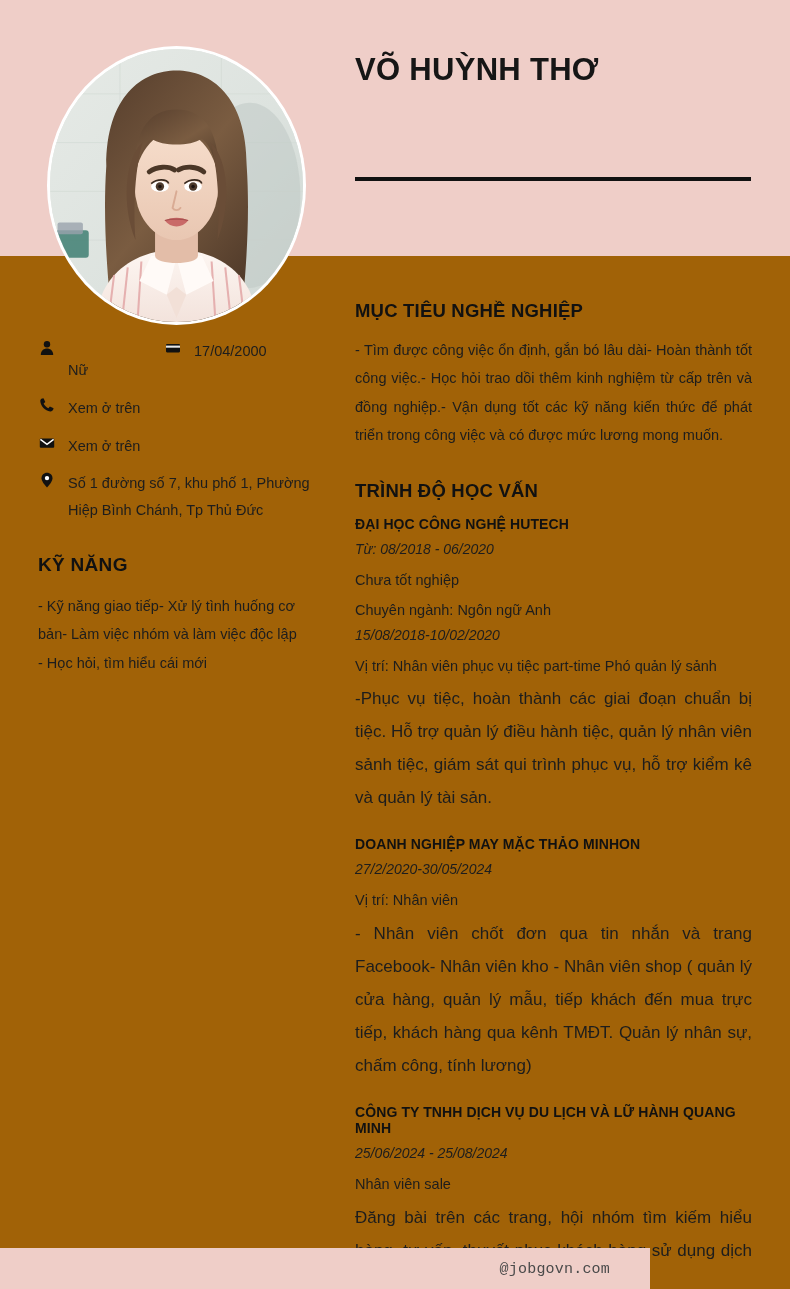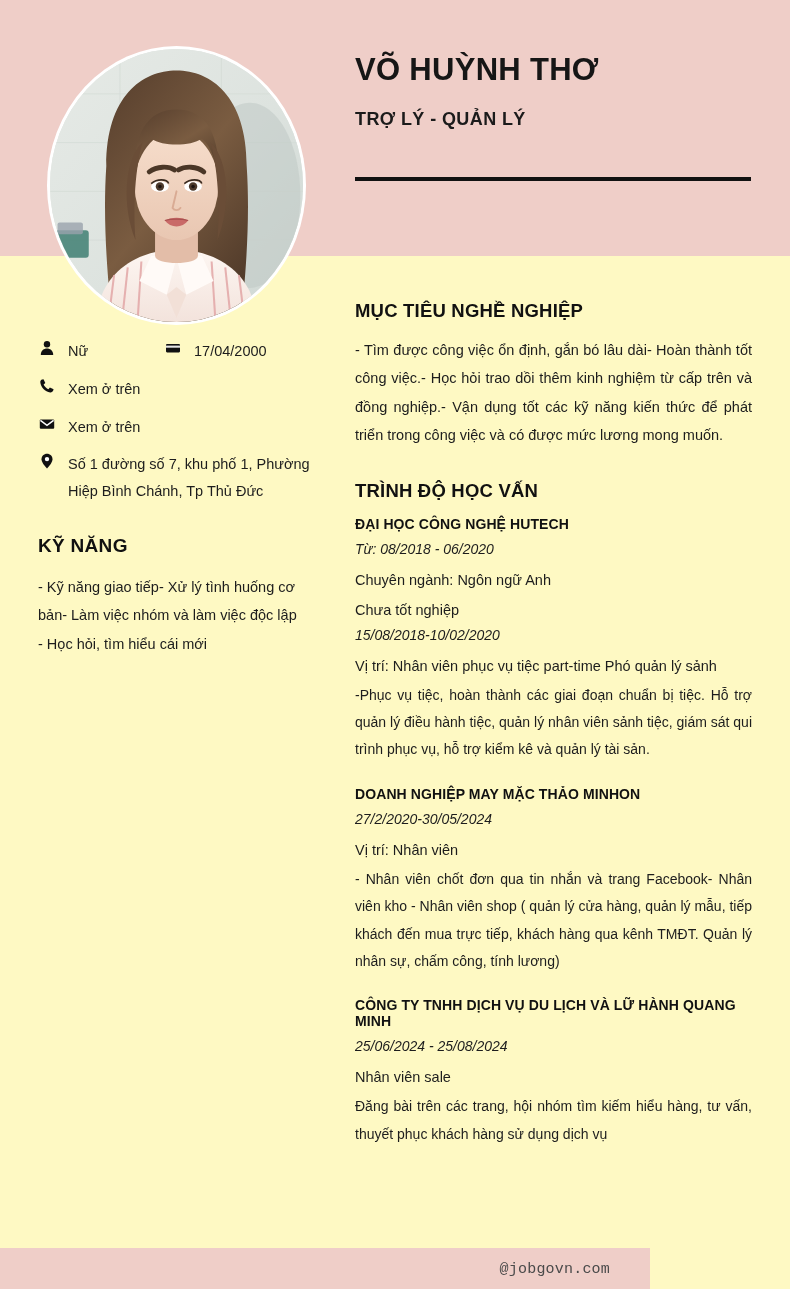--- a/index.html
+++ b/index.html
@@ -10,21 +10,21 @@
     height: 1289px;
     background: #ffffff;
     font-family: "Liberation Sans", sans-serif;
     -webkit-font-smoothing: antialiased;
   }
 
   .cv-page {
     position: relative;
     width: 790px;
     height: 1289px;
-    background: #fef9c3;
+    background: #a16207;
     overflow: hidden;
   }
 
   
   .header-band {
     position: absolute;
     left: 0;
     top: 0;
     width: 790px;
     height: 256px;
@@ -120,21 +120,21 @@
     align-items: center;
     justify-content: center;
   }
   .ic svg { display: block; }
   .contact-text {
     font-size: 14.5px;
     color: #1d1d1d;
     line-height: 1.85;
     flex: 1 1 auto;
   }
-  .contact-text.fixed-w { flex: 0 0 96px; }
+  .contact-text.fixed-w { flex: 0 0 96px; margin-top: 19px; }
   .contact-text.addr { line-height: 1.85; }
 
   
   .left-heading {
     font-size: 19px;
     font-weight: bold;
     color: #111111;
     letter-spacing: 0.3px;
     margin-top: 30px;
     margin-bottom: 16px;
@@ -178,21 +178,21 @@
     color: #1d1d1d;
     margin-bottom: 9px;
   }
   .entry-line {
     font-size: 14.5px;
     color: #1d1d1d;
     line-height: 1.95;
     margin-bottom: 2px;
   }
   .entry-desc {
-    font-size: 14px;
+    font-size: 17px;
     color: #1d1d1d;
     line-height: 1.95;
     text-align: justify;
   }
 
   .edu-block { margin-top: 2px; }
 
   
   .footer-band {
     position: absolute;
@@ -296,21 +296,20 @@
         <path d="M130 146 L126 163 C128 166 132 166 134 163" stroke="#d9ab94" stroke-width="2" fill="none" stroke-linecap="round"></path>
 
         <path d="M118 176 C124 172 136 172 142 176 C136 184 124 184 118 176 Z" fill="#c96a68"></path>
         <path d="M118 176 C124 174 136 174 142 176" stroke="#a9504f" stroke-width="1.1" fill="none"></path>
       </svg>
     </div>
   </div>
 
   <div class="header-text">
     <div class="full-name">VÕ HUỲNH THƠ</div>
-    <div class="job-title">TRỢ LÝ - QUẢN LÝ</div>
   </div>
   <div class="header-rule"></div>
 
   <div class="left-col">
 
     <div class="contact-list">
 
       <div class="contact-row pair">
         <span class="ic">
           <svg width="16" height="16" viewBox="0 0 16 16">
@@ -368,22 +367,22 @@
 
   <div class="right-col">
 
     <div class="sec-heading">MỤC TIÊU NGHỀ NGHIỆP</div>
     <div class="sec-body">- Tìm được công việc ổn định, gắn bó lâu dài- Hoàn thành tốt công việc.- Học hỏi trao dồi thêm kinh nghiệm từ cấp trên và đồng nghiệp.- Vận dụng tốt các kỹ năng kiến thức để phát triển trong công việc và có được mức lương mong muốn.</div>
 
     <div class="sec-heading spaced">TRÌNH ĐỘ HỌC VẤN</div>
     <div class="edu-block">
       <div class="entry-org">ĐẠI HỌC CÔNG NGHỆ HUTECH</div>
       <div class="entry-date">Từ: 08/2018 - 06/2020</div>
+      <div class="entry-line">Chưa tốt nghiệp</div>
       <div class="entry-line">Chuyên ngành: Ngôn ngữ Anh</div>
-      <div class="entry-line">Chưa tốt nghiệp</div>
     </div>
 
 
     <div class="entry">
       <div class="entry-date">15/08/2018-10/02/2020</div>
       <div class="entry-line">Vị trí: Nhân viên phục vụ tiệc part-time Phó quản lý sảnh</div>
       <div class="entry-desc">-Phục vụ tiệc, hoàn thành các giai đoạn chuẩn bị tiệc. Hỗ trợ quản lý điều hành tiệc, quản lý nhân viên sảnh tiệc, giám sát qui trình phục vụ, hỗ trợ kiểm kê và quản lý tài sản.</div>
     </div>
 
     <div class="entry">

